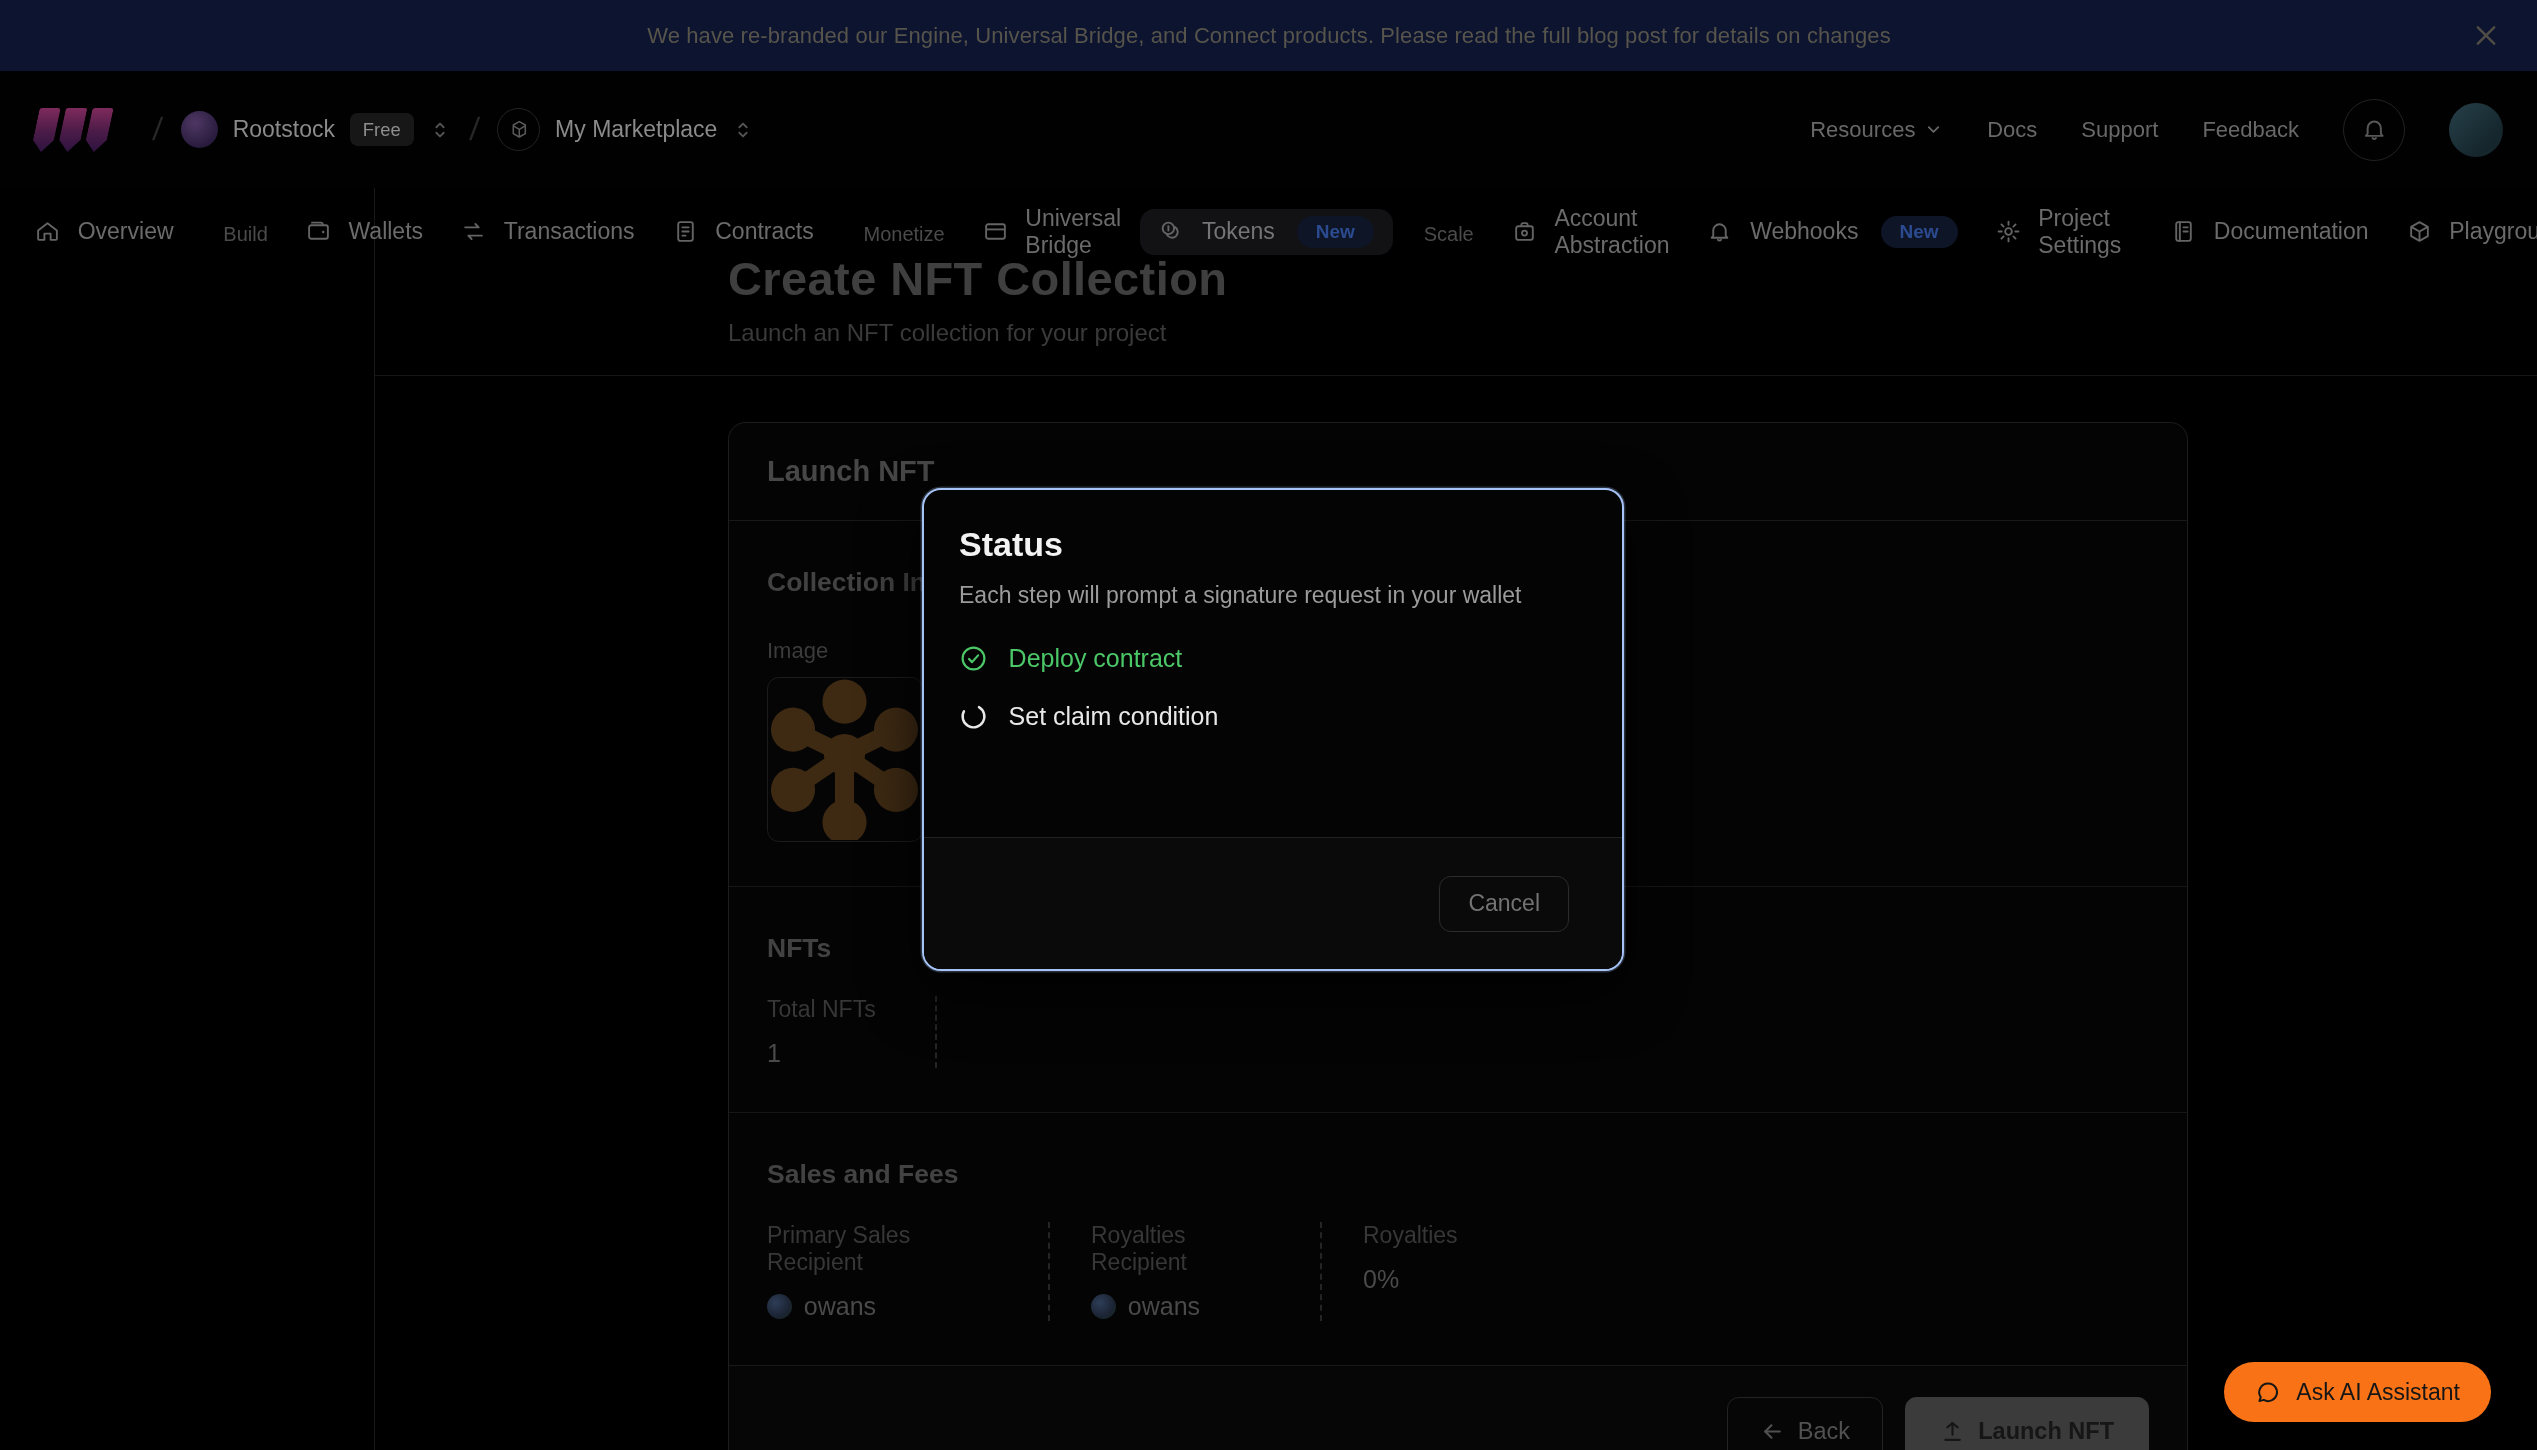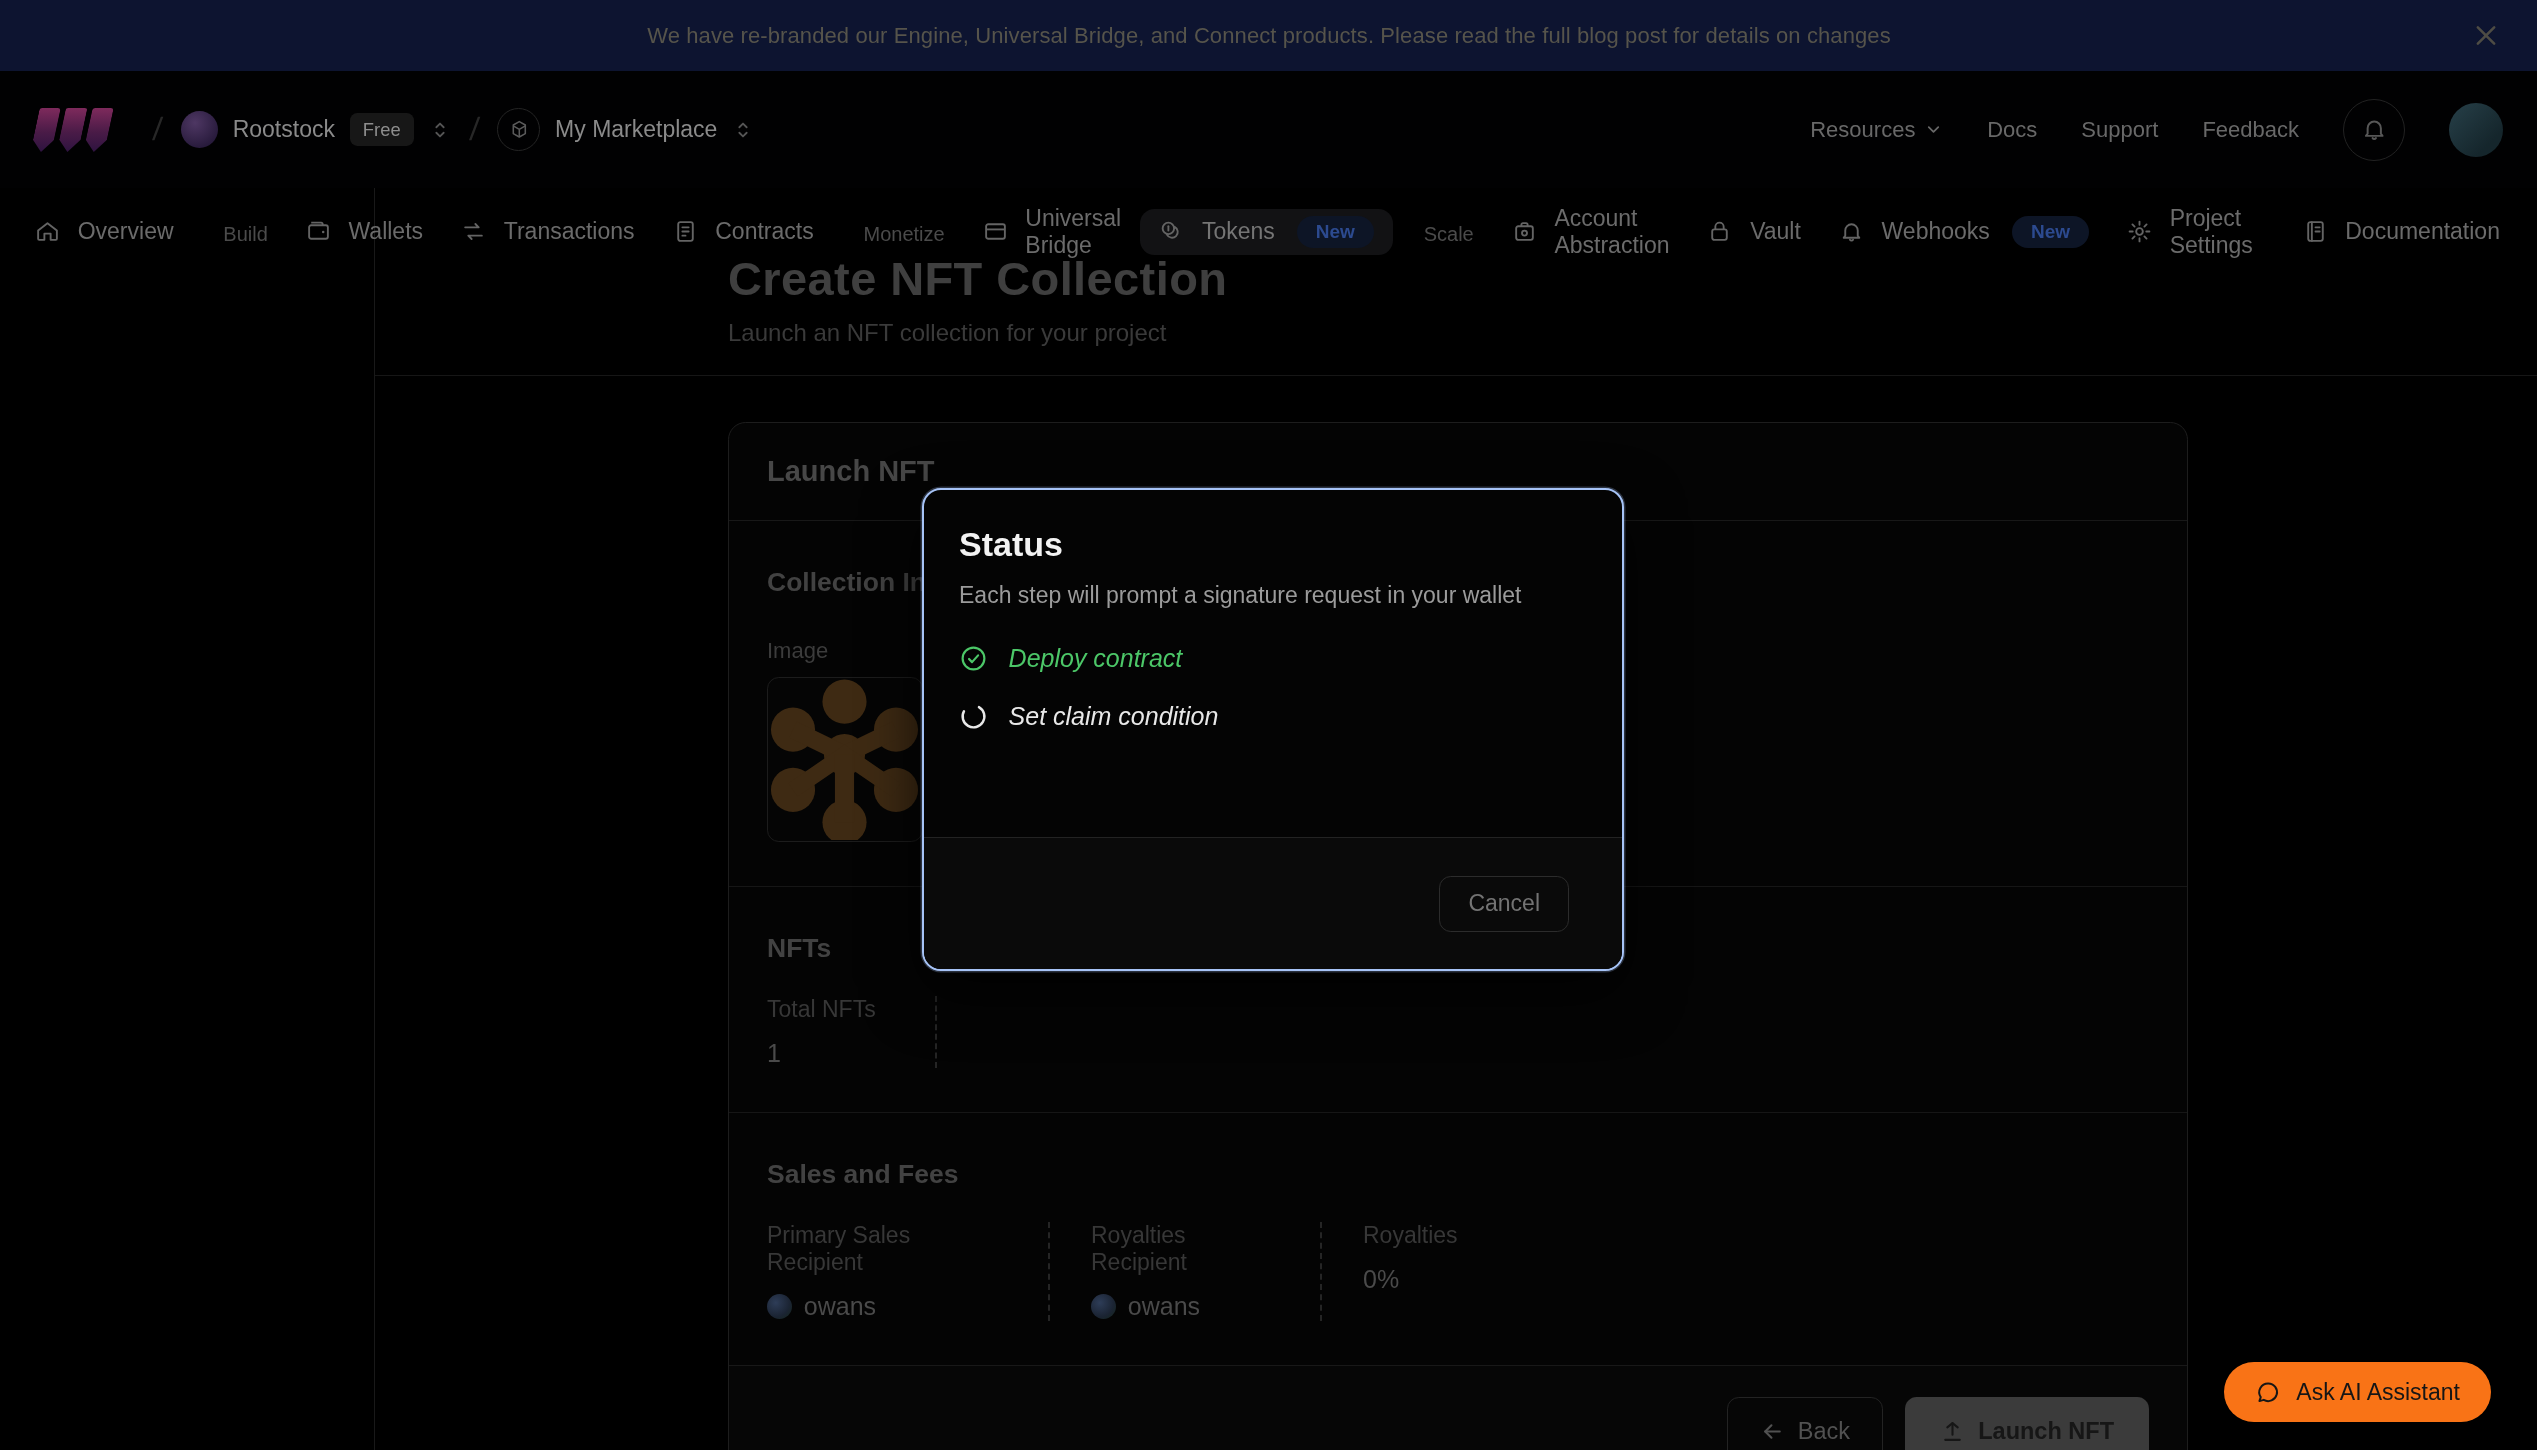--- a/index.html
+++ b/index.html
@@ -151,21 +151,21 @@
     width: 702px; height: 483px;
     background: #040404;
     border: 2.9px solid #a6c3f6; border-radius: 19px;
     box-shadow: 0 0 0 1.5px rgba(166,195,246,.25), 0 22px 59px rgba(0,0,0,.8);
     display: flex; flex-direction: column; overflow: hidden;
     z-index: 10;
   }
   .modal-body { padding: 35px 35px 0 35px; flex: 1; }
   .modal-title { color: #f2f2f2; font-size: 34px; font-weight: 700; }
   .modal-subtitle { color: #9b9b9b; font-size: 23px; margin-top: 17.7px; }
-  .steps { margin-top: 29px; display: flex; flex-direction: column; gap: 17.7px; font-style: italic; }
+  .steps { margin-top: 29px; display: flex; flex-direction: column; gap: 17.7px; }
   .step { display: flex; align-items: center; gap: 20.6px; height: 41px; font-size: 25px; font-weight: 500; }
   .step.done { color: #4cc768; }
   .step.pending { color: #e8e8e8; }
   .step .s-icn { width: 29px; height: 29px; }
   .modal-footer {
     height: 132px; border-top: 1.5px solid #232323; background: #0a0a0a;
     display: flex; align-items: center; justify-content: flex-end; padding: 0 53px;
   }
   .btn-cancel {
     height: 56px; padding: 0 28px; border-radius: 11.8px;
@@ -316,29 +316,20 @@
     <div class="side-label">Scale</div>
     <div class="side-item">
       <span class="icn">
           <svg viewBox="0 0 24 24" width="25" height="25" fill="none" stroke="currentColor" stroke-width="1.8" stroke-linejoin="round">
             <rect x="4" y="7" width="16" height="13" rx="2"></rect>
             <path d="M9 7V5.5A1.5 1.5 0 0 1 10.5 4h3A1.5 1.5 0 0 1 15 5.5V7"></path>
             <circle cx="12" cy="13.5" r="2.4"></circle>
           </svg>
         </span>
       <span class="lbl">Account Abstraction</span>
-    </div>
-    <div class="side-item">
-      <span class="icn">
-          <svg viewBox="0 0 24 24" width="25" height="25" fill="none" stroke="currentColor" stroke-width="1.8" stroke-linejoin="round">
-            <rect x="5" y="10" width="14" height="10" rx="2"></rect>
-            <path d="M8 10V7.5a4 4 0 0 1 8 0V10"></path>
-          </svg>
-        </span>
-      <span class="lbl">Vault</span>
     </div>
 
     <div class="side-spacer"></div>
 
     <div class="side-item">
       <span class="icn">
           <svg viewBox="0 0 24 24" width="25" height="25" fill="none" stroke="currentColor" stroke-width="1.8" stroke-linecap="round" stroke-linejoin="round">
             <path d="M6 16v-5a6 6 0 0 1 12 0v5l1.5 2h-15z"></path>
             <path d="M10.5 20a1.8 1.8 0 0 0 3 0"></path>
           </svg>

